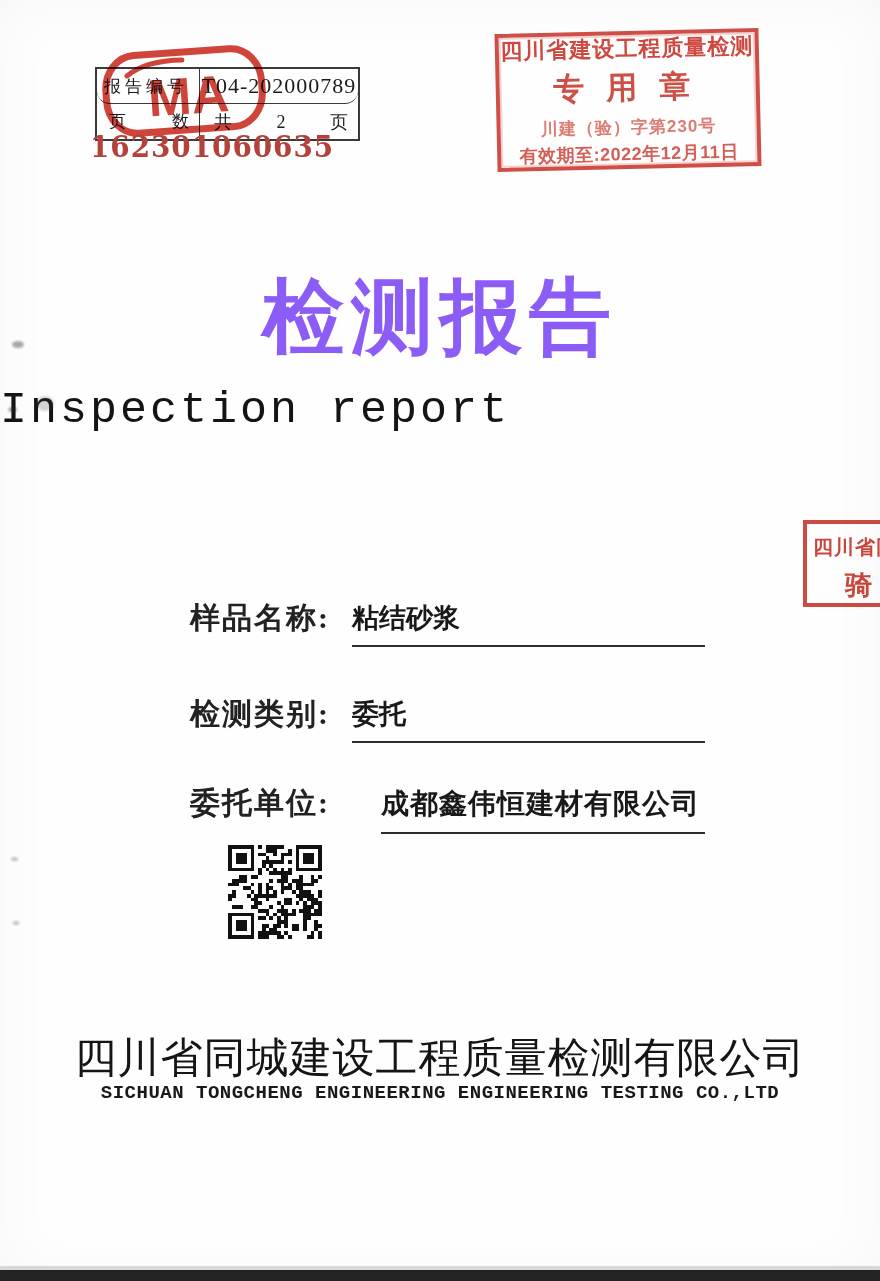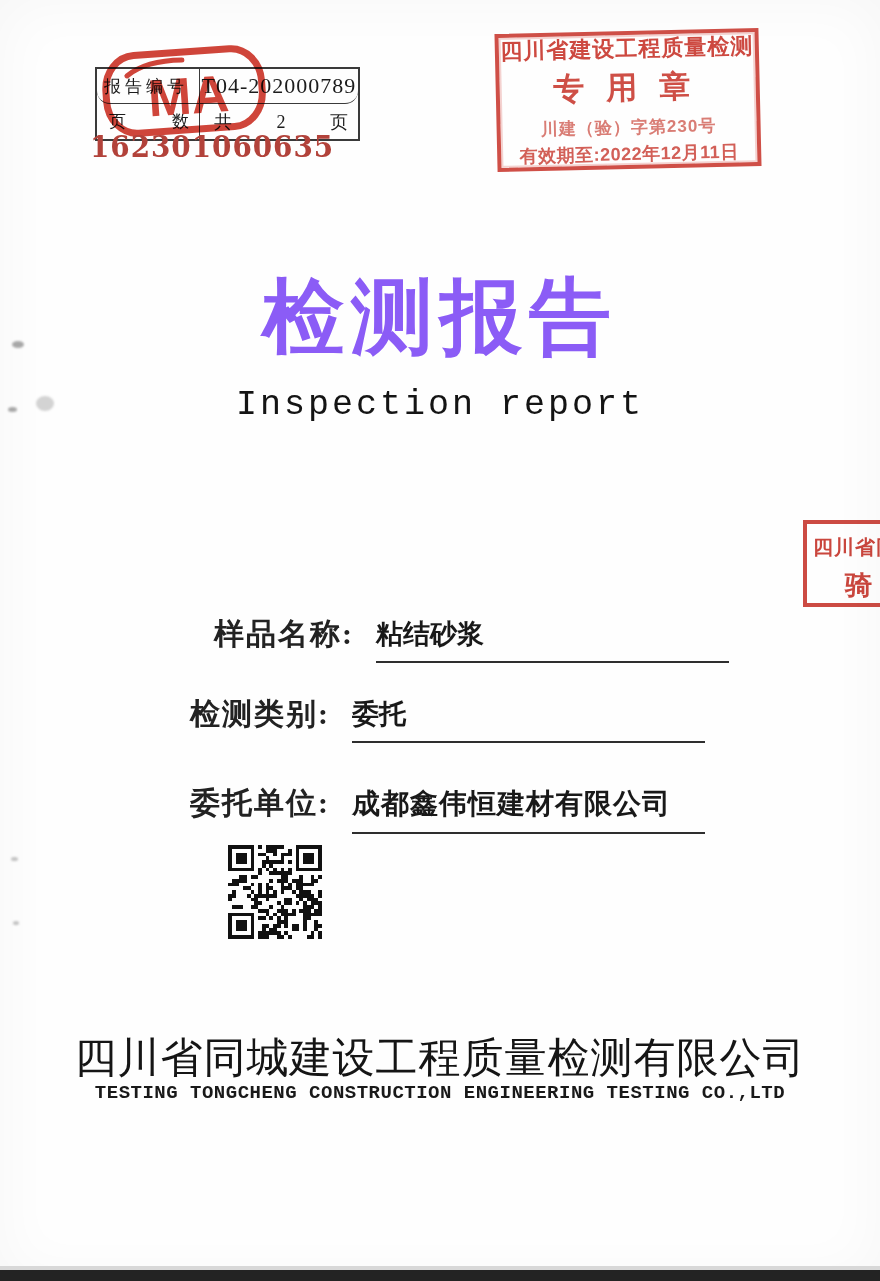--- a/index.html
+++ b/index.html
@@ -51,23 +51,23 @@
   .cert-line2{font-size:31px;font-weight:800;color:rgba(199,48,38,.85);letter-spacing:22px;margin-top:3px;text-indent:10px;white-space:nowrap;}
   .cert-line3{font-size:17px;font-weight:600;color:rgba(203,70,58,.7);letter-spacing:1px;margin-top:7px;white-space:nowrap;}
   .cert-line4{font-size:18px;font-weight:700;color:rgba(198,50,40,.78);letter-spacing:.5px;margin-top:3px;white-space:nowrap;}
   
   .title-zh{
     position:absolute;left:0;top:263px;width:100%;text-align:center;
     font-family:"Liberation Sans","DejaVu Sans",sans-serif;
     font-size:82px;font-weight:900;letter-spacing:7px;color:#8b5cf6;white-space:nowrap;
   }
   .title-en{
-    position:absolute;left:0;top:385px;width:100%;text-align:center;
+    position:absolute;left:0;top:385px;width:100%;text-align:left;
     font-family:"Liberation Mono","DejaVu Sans Mono",monospace;
-    font-size:35px;font-weight:500;letter-spacing:3px;color:#141414;white-space:nowrap;
+    font-size:45px;font-weight:500;letter-spacing:3px;color:#141414;white-space:nowrap;
   }
   
   .paging-seal{
     position:absolute;left:803px;top:520px;width:120px;height:87px;
     box-sizing:border-box;border:4px solid rgba(196,44,34,.85);
     mix-blend-mode:multiply;padding-top:10px;padding-left:6px;
     font-family:"Liberation Sans",sans-serif;
   }
   .paging-line1{font-size:20px;font-weight:800;color:rgba(196,44,34,.88);letter-spacing:1px;white-space:nowrap;}
   .paging-line2{font-size:27px;font-weight:800;color:rgba(196,44,34,.88);margin-top:6px;padding-left:32px;}
@@ -136,29 +136,29 @@
   </div>
 
   <div class="title-zh">检测报告</div>
   <div class="title-en">Inspection report</div>
 
   <div class="paging-seal">
     <div class="paging-line1">四川省同城</div>
     <div class="paging-line2">骑</div>
   </div>
 
-  <div class="field-row" style="top:614px;margin-left:24px;">
+  <div class="field-row" style="top:598px;">
     <div class="field-label">样品名称:</div>
     <div class="field-value">粘结砂浆</div>
   </div>
   <div class="field-row" style="top:694px;">
     <div class="field-label">检测类别:</div>
     <div class="field-value">委托</div>
   </div>
-  <div class="field-row r3" style="top:783px;">
+  <div class="field-row r3" style="top:783px;gap:29px;">
     <div class="field-label">委托单位:</div>
     <div class="field-value">成都鑫伟恒建材有限公司</div>
   </div>
 
   <svg class="qr" id="qr-svg" viewBox="0 0 25 25" shape-rendering="crispEdges">
       <rect x="0" y="0" width="1" height="1" fill="#111"></rect>
       <rect x="1" y="0" width="1" height="1" fill="#111"></rect>
       <rect x="2" y="0" width="1" height="1" fill="#111"></rect>
       <rect x="3" y="0" width="1" height="1" fill="#111"></rect>
       <rect x="4" y="0" width="1" height="1" fill="#111"></rect>
@@ -463,21 +463,21 @@
       <rect x="10" y="24" width="1" height="1" fill="#111"></rect>
       <rect x="13" y="24" width="1" height="1" fill="#111"></rect>
       <rect x="14" y="24" width="1" height="1" fill="#111"></rect>
       <rect x="16" y="24" width="1" height="1" fill="#111"></rect>
       <rect x="21" y="24" width="1" height="1" fill="#111"></rect>
       <rect x="22" y="24" width="1" height="1" fill="#111"></rect>
       <rect x="24" y="24" width="1" height="1" fill="#111"></rect>
     </svg>
 
   <div class="footer-zh">四川省同城建设工程质量检测有限公司</div>
-  <div class="footer-en">TESTING TONGCHENG CONSTRUCTION ENGINEERING TESTING CO.,LTD</div>
+  <div class="footer-en">SICHUAN TONGCHENG ENGINEERING ENGINEERING TESTING CO.,LTD</div>
 
   <div class="speck sp1"></div>
   <div class="speck sp2"></div>
   <div class="speck sp3"></div>
   <div class="speck sp4"></div>
   <div class="speck sp5"></div>
   <div class="bottom-grayline"></div>
   <div class="bottom-band"></div>
 
 </div>

